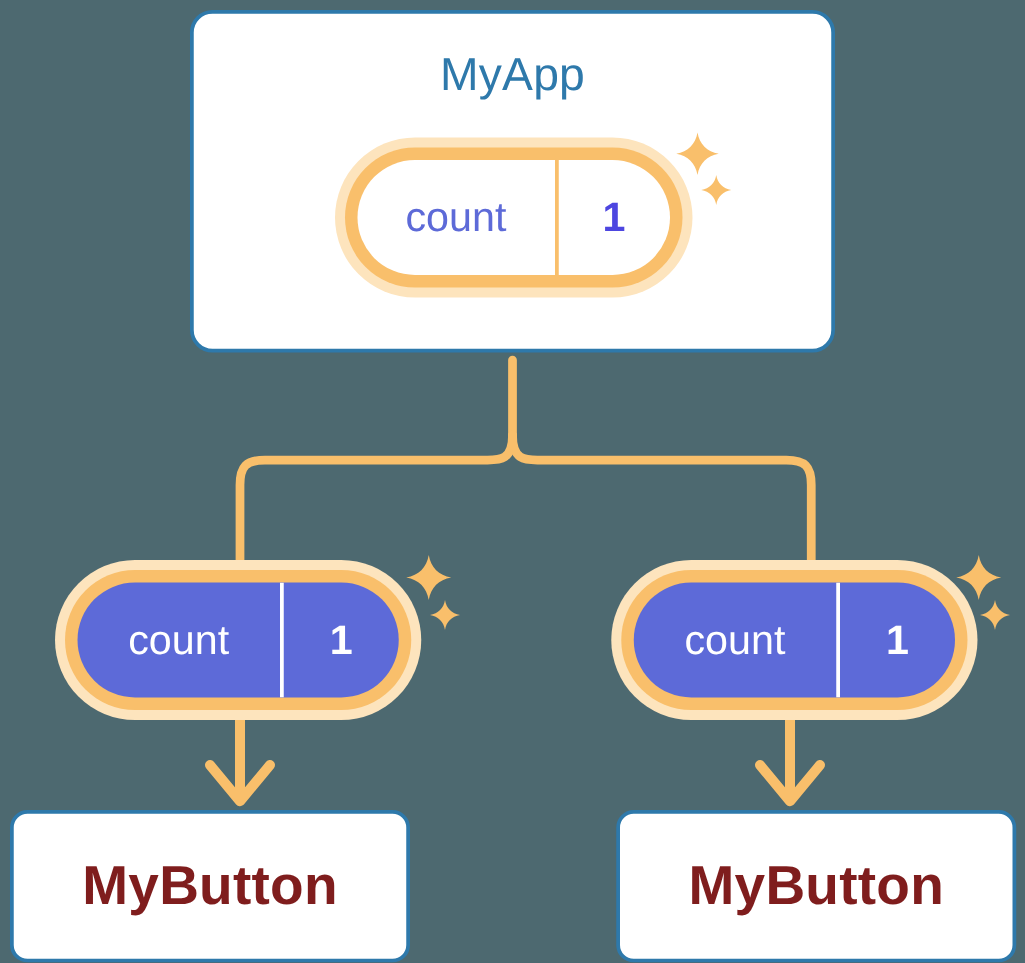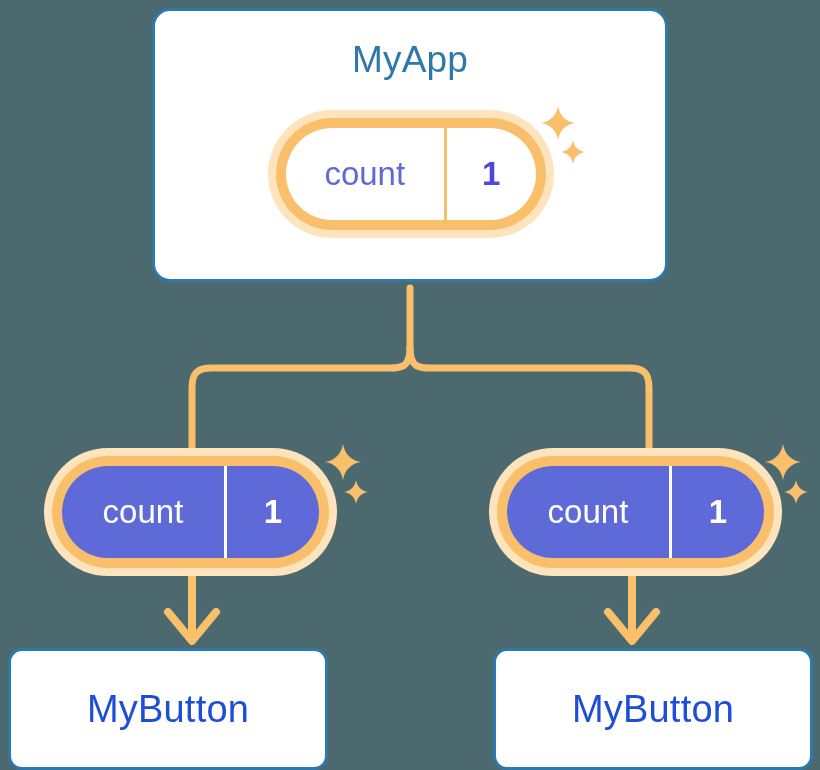--- a/index.html
+++ b/index.html
@@ -76,23 +76,23 @@
   }
   .btn-label {
     position: absolute;
     left: 0;
     top: 0;
     width: 100%;
     height: 100%;
     display: flex;
     align-items: center;
     justify-content: center;
-    color: #1d4ed8;
-    font-size: 38px;
-    font-weight: 400;
+    color: #7f1d1d;
+    font-size: 44px;
+    font-weight: 700;
     letter-spacing: 0.2px;
   }
 
   
   .pill-wrap {
     position: absolute;
   }
   
   .pill-halo {
     position: absolute;

